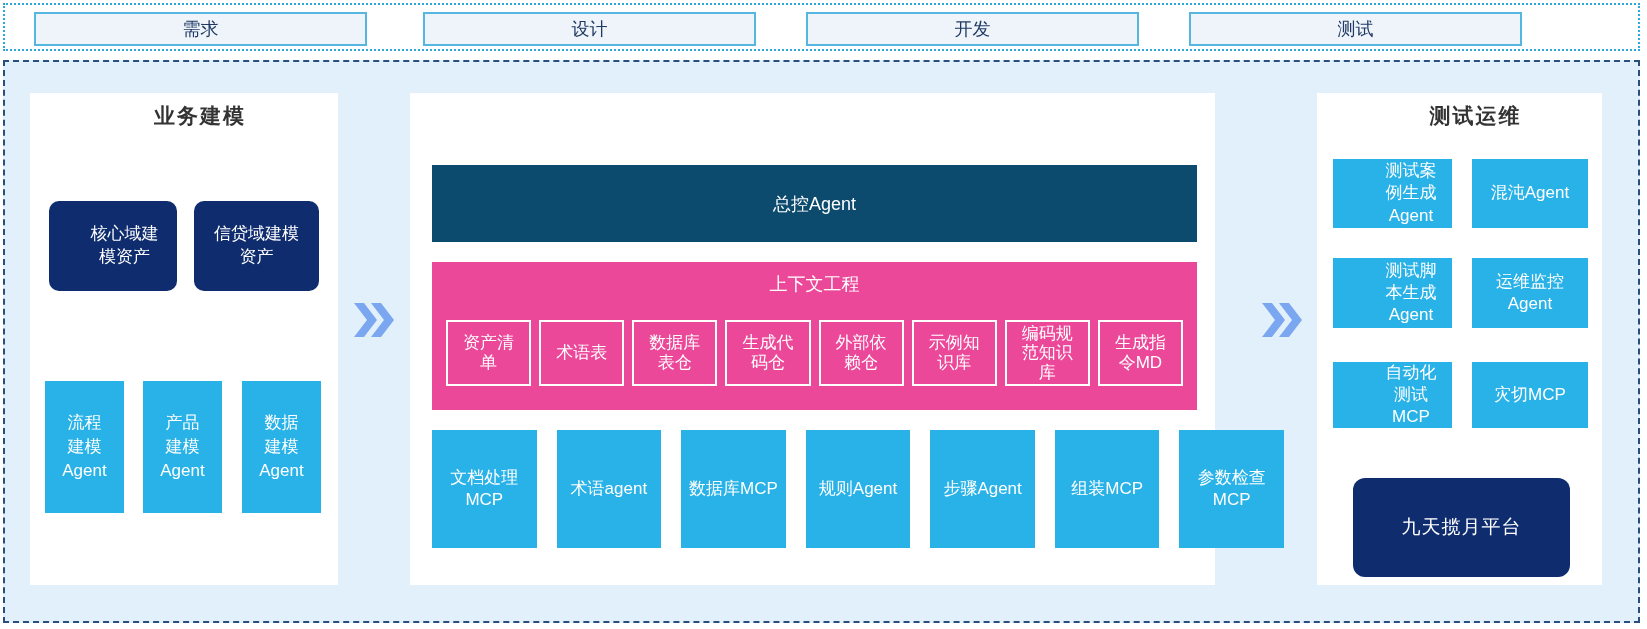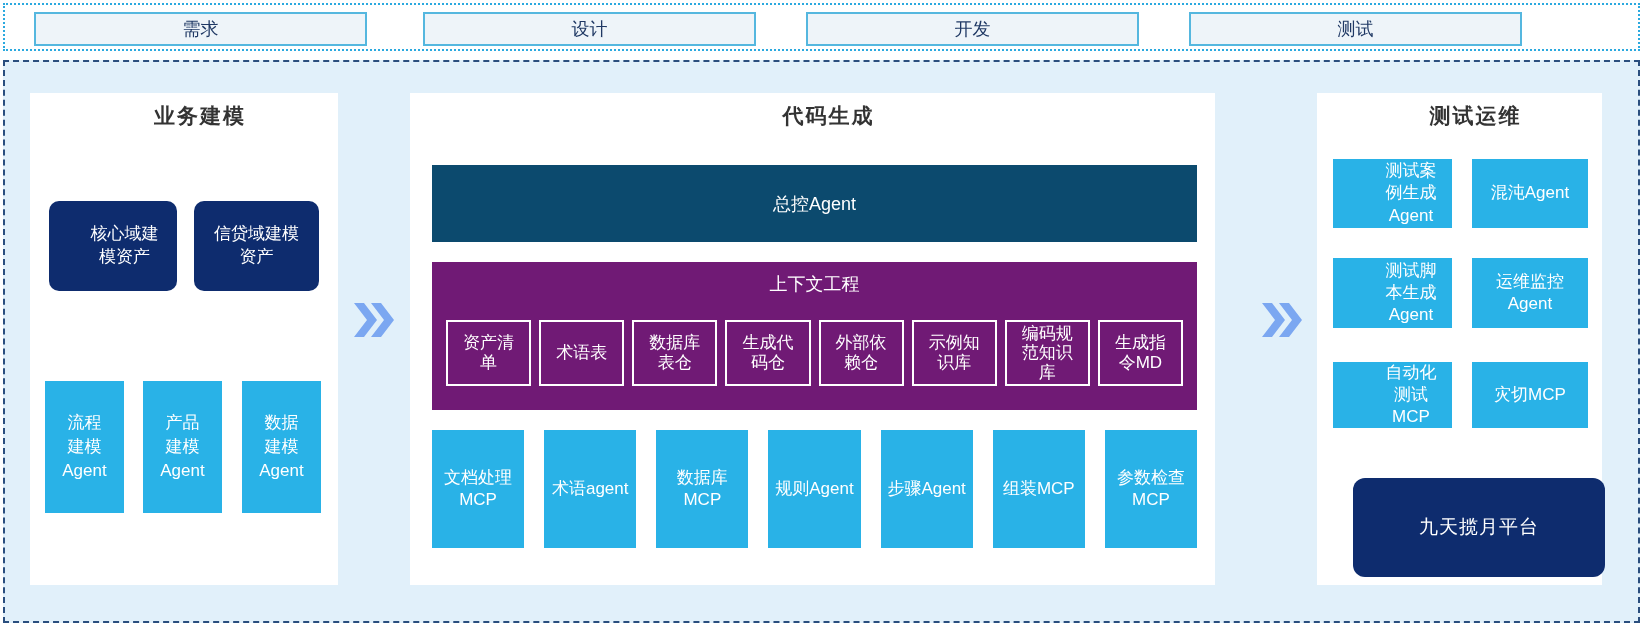--- a/index.html
+++ b/index.html
@@ -49,50 +49,50 @@
   .bm-agent-1{left:15px}.bm-agent-2{left:113px}.bm-agent-3{left:212px}
   
   .col-mid{left:410px;width:805px;}
   .master-bar{
     position:absolute;left:22px;top:72px;width:765px;height:77px;
     background:#0c4a6e;color:#ffffff;font-size:18px;
     display:flex;align-items:center;justify-content:center;
   }
   .context-bar{
     position:absolute;left:22px;top:169px;width:765px;height:148px;
-    background:#701a75;color:#ffffff;box-sizing:border-box;
+    background:#ec4899;color:#ffffff;box-sizing:border-box;
   }
   .context-title{
     position:absolute;top:10px;left:0;width:100%;text-align:center;
     font-size:18px;color:#ffffff;
   }
   .context-items{
     position:absolute;left:14px;right:14px;top:58px;height:66px;
     display:flex;gap:8px;
   }
   .context-item{
     flex:1;border:2px solid #ffffff;box-sizing:border-box;
     display:flex;align-items:center;justify-content:center;text-align:center;
     font-size:17px;line-height:1.15;color:#fff;padding:0 7px;
   }
   .tools-row{
-    position:absolute;left:22px;top:337px;width:765px;height:118px;
+    position:absolute;left:22px;top:337px;width:852px;height:118px;
     display:flex;gap:20px;
   }
   .tool-box{flex:1;font-size:17px;line-height:1.3;padding:0 2px;}
   
   .col-right{left:1317px;width:285px;}
   .to-box{position:absolute;font-size:17px;line-height:1.3;padding:0 10px;}
   .tcA{left:16px;width:119px;padding-left:47px;}
   .tcB{left:155px;width:116px;}
   .tr1{top:66px;height:69px;}
   .tr2{top:165px;height:70px;}
   .tr3{top:269px;height:66px;}
   .platform-box{
-    left:36px;top:385px;width:252px;height:99px;border-radius:12px;
+    left:36px;top:385px;width:217px;height:99px;border-radius:12px;
     font-size:19px;letter-spacing:1px;
   }
   
   .flow-arrow{position:absolute;width:44px;height:36px;}
   .flow-arrow-1{left:352px;top:302px;}
   .flow-arrow-2{left:1260px;top:302px;}
 </style>
 </head>
 <body>
 
@@ -117,21 +117,20 @@
   </div>
 
   <div class="flow-arrow flow-arrow-1">
     <svg width="44" height="36" viewBox="0 0 44 36">
       <polygon points="2,1 12,1 25,18 12,35 2,35 15,18" fill="#7BA7F1"></polygon>
       <polygon points="19,1 29,1 42,18 29,35 19,35 32,18" fill="#7BA7F1"></polygon>
     </svg>
   </div>
 
   <div class="column col-mid">
-    <div class="col-title">代码生成</div>
 
     <div class="master-bar">总控Agent</div>
 
     <div class="context-bar">
       <div class="context-title">上下文工程</div>
       <div class="context-items">
         <div class="context-item">资产清单</div>
         <div class="context-item">术语表</div>
         <div class="context-item">数据库表仓</div>
         <div class="context-item">生成代码仓</div>

